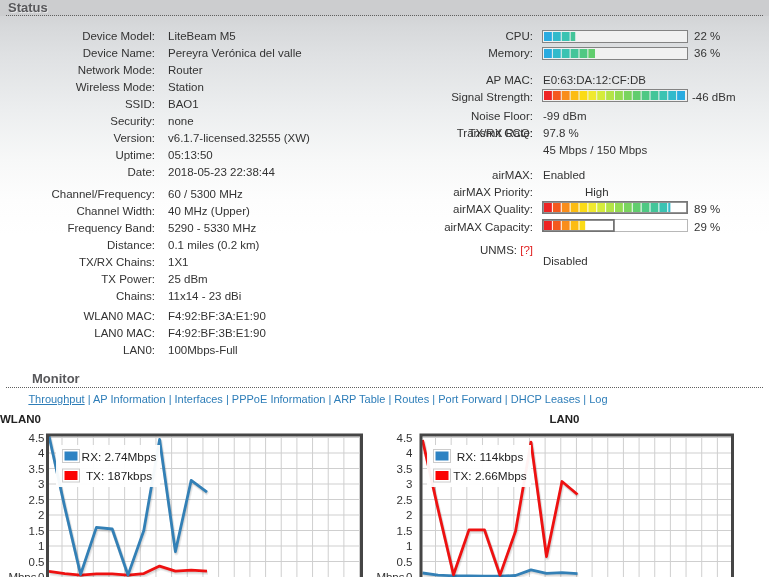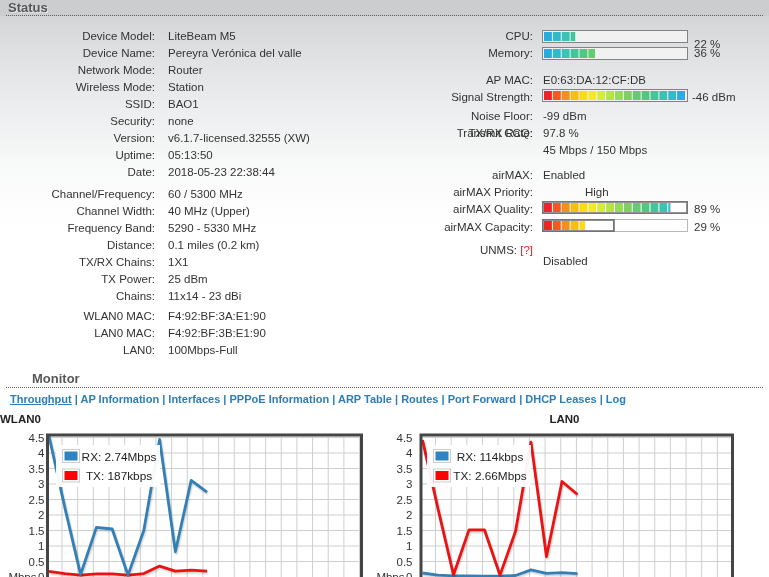--- a/index.html
+++ b/index.html
@@ -8,21 +8,21 @@
   font-family:"Liberation Sans",sans-serif;
   background:linear-gradient(180deg,#cbccce 0px,#d6d8da 25px,#dfe1e3 55px,#eceeef 110px,#f7f8f8 160px,#fdfdfd 200px,#ffffff 235px);
 }
 .hdr{position:absolute;left:8px;font-weight:bold;font-size:13px;color:#57575a;text-shadow:1px 1px 0 rgba(255,255,255,0.5);}
 .dot{position:absolute;left:6px;right:6px;border-bottom:1px dotted #606060;}
 .lab{position:absolute;left:0;width:155px;text-align:right;font-size:11.5px;color:#333;line-height:11px;}
 .val{position:absolute;left:168px;font-size:11.5px;color:#333;line-height:11px;}
 .rlab{position:absolute;left:333px;width:200px;text-align:right;font-size:11.5px;color:#333;line-height:11px;}
 .rval{position:absolute;left:543px;font-size:11.5px;color:#333;line-height:11px;}
 .bar{position:absolute;left:542px;}
-#nav{position:absolute;top:394px;left:0;width:636px;text-align:center;font-size:11px;font-weight:bold;color:#2d7db8;line-height:11px;}
+#nav{position:absolute;top:394px;left:0;width:636px;text-align:center;font-size:11px;font-weight:normal;color:#2d7db8;line-height:11px;}
 #nav a{color:#2d7db8;text-decoration:none;}
 #nav a.act{text-decoration:underline;}
 .ctitle{position:absolute;font-weight:bold;font-size:11.5px;color:#222;line-height:11px;}
 </style>
 </head>
 <body>
 
 <div style="position:absolute;top:0;left:0;width:769px;height:16px;background:#cccdcf;"></div>
 <div class="hdr" style="top:0px;">Status</div>
 <div class="dot" style="top:15px;"></div>
@@ -88,21 +88,21 @@
         <rect x="81.875" y="2" width="7.875" height="9" fill="#d5ec3b"></rect>
         <rect x="90.75" y="2" width="7.875" height="9" fill="#f0e92e"></rect>
         <rect x="99.625" y="2" width="7.875" height="9" fill="#fbdb16"></rect>
         <rect x="108.5" y="2" width="7.875" height="9" fill="#fcbc12"></rect>
         <rect x="117.375" y="2" width="7.875" height="9" fill="#f98d1b"></rect>
         <rect x="126.25" y="2" width="7.875" height="9" fill="#f4591e"></rect>
         <rect x="135.125" y="2" width="7.875" height="9" fill="#ee2424"></rect>
       </g>
     </svg>
   </div>
-<div class="rval" style="top:31px;left:694px;margin-top:8px;">22 %</div>
+<div class="rval" style="top:31px;left:694px;">22 %</div>
 <div class="rlab" style="top:48px;">Memory:</div>
 <div class="bar" style="top:46.5px;" id="bar-mem">
     <svg width="146" height="13" style="display:block">
       <rect x="0.5" y="0.5" width="145" height="12" fill="#f1f1f1" stroke="#838383" stroke-width="1"></rect>
       <clipPath id="cbar-mem">
         <rect x="2" y="2" width="51.12" height="9"></rect>
       </clipPath>
       <g clip-path="url(#cbar-mem)">
         <rect x="2" y="2" width="7.875" height="9" fill="#2aabe0"></rect>
         <rect x="10.875" y="2" width="7.875" height="9" fill="#32bacb"></rect>

